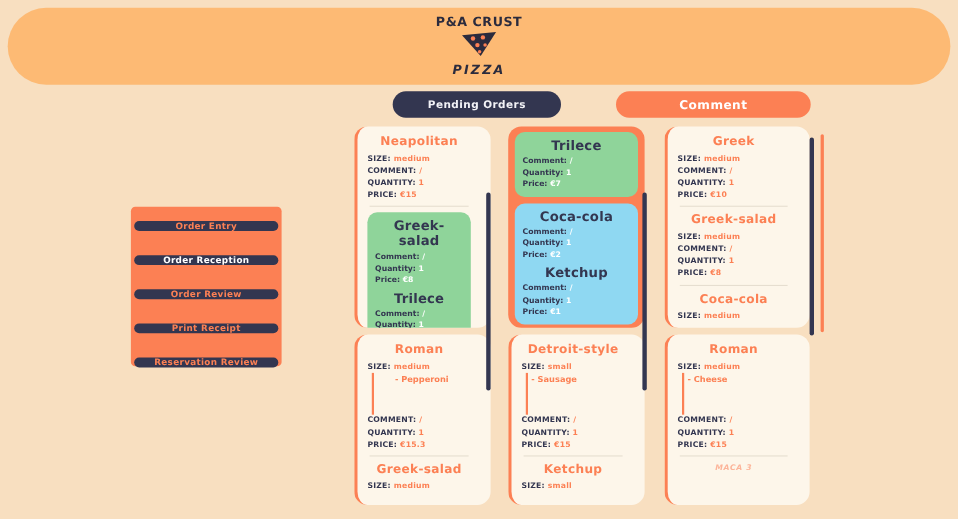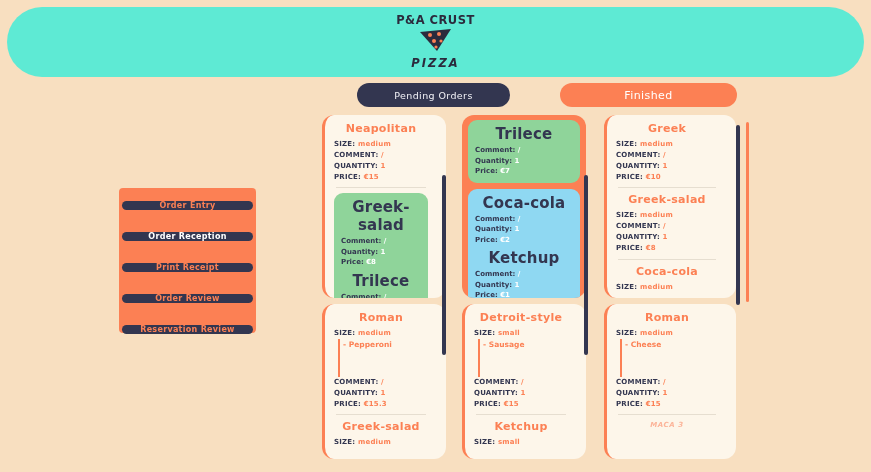--- a/index.html
+++ b/index.html
@@ -8,21 +8,21 @@
     background: #f8dfc0;
     font-family: "DejaVu Sans", sans-serif;
     overflow: hidden;
   }
   .app { position: relative; width: 871px; height: 472px; }
 
   
   .header {
     position: absolute; left: 7px; top: 7px;
     width: 857px; height: 70px;
-    background: #5eead4;
+    background: #fdba74;
     border-radius: 35px;
     display: flex; justify-content: center;
   }
   .logo { display: flex; flex-direction: column; align-items: center; justify-content: center; gap: 0px; }
   .logo-top {
     font-family: "DejaVu Sans", sans-serif;
     font-size: 11.5px; font-weight: 900; letter-spacing: 0.5px;
     color: #2b2b3d; line-height: 1;
   }
   .logo-slice { margin: 1px 0; }
@@ -30,21 +30,21 @@
     font-size: 11.5px; font-weight: 900; letter-spacing: 2px;
     color: #2b2b3d; line-height: 1; font-style: italic;
   }
 
   
   .tabs { position: absolute; left: 357px; top: 83px; width: 380px; height: 24px; }
   .tab {
     position: absolute; top: 0; height: 24px;
     border-radius: 12px;
     display: flex; align-items: center; justify-content: center;
-    font-size: 9.5px; font-weight: 400; letter-spacing: 0.4px;
+    font-size: 9.5px; font-weight: 700; letter-spacing: 0.4px;
     cursor: pointer; user-select: none;
   }
   .tab-pending { left: 0; width: 153px; background: #333650; color: #f2f2f7; }
   .tab-finished { left: 203px; width: 177px; background: #fc8054; color: #ffffff; font-size: 11px; }
 
   
   .sidebar {
     position: absolute; left: 119px; top: 188px;
     width: 137px; height: 145px;
     background: #fc8054;
@@ -108,21 +108,21 @@
     margin-left: 4px; padding-left: 3px;
     min-height: 38px;
   }
   .divider { height: 1px; background: #e6ded0; margin: 5px 2px; }
 
   
   .sub { border-radius: 9px; padding: 5px 7px 6px 7px; margin-top: 3px; }
   .sub-green { background: #8fd49a; }
   .sub-blue { background: #8fd8f2; }
   .sub-title {
-    text-align: center; font-size: 15px; font-weight: 900;
+    text-align: center; font-size: 12px; font-weight: 900;
     color: #333650; letter-spacing: 0.2px; margin-bottom: 2px;
   }
   .sub-row {
     font-size: 7px; font-weight: 900; color: #333650;
     line-height: 1.5; white-space: nowrap;
   }
   .sub-row .v { color: #ffffff; }
 
   .takeaway {
     text-align: center; font-size: 13px; font-weight: 900;
@@ -162,28 +162,28 @@
           <circle cx="24" cy="14" r="1.6" fill="#fc8054"></circle>
           <circle cx="19" cy="20" r="1.6" fill="#fc8054"></circle>
         </svg>
       </div>
       <div class="logo-bottom">PIZZA</div>
     </div>
   </div>
 
   <div class="tabs">
     <div class="tab tab-pending">Pending Orders</div>
-    <div class="tab tab-finished">Finished</div>
+    <div class="tab tab-finished">Comment</div>
   </div>
 
   <div class="sidebar">
     <div class="side-btn">Order Entry</div>
     <div class="side-btn active">Order Reception</div>
+    <div class="side-btn">Order Review</div>
     <div class="side-btn">Print Receipt</div>
-    <div class="side-btn">Order Review</div>
     <div class="side-btn">Reservation Review</div>
   </div>
 
   <div class="board">
 
     <div class="col col-1">
 
       <div class="card" style="height:183px;">
         <div class="card-title">Neapolitan</div>
         <div class="row"><span>SIZE:</span> <span class="v">medium</span></div>
@@ -200,21 +200,21 @@
           <div class="sub-row"><span>Comment:</span> <span class="v">/</span></div>
           <div class="sub-row"><span>Quantity:</span> <span class="v">1</span></div>
           <div class="sub-row"><span>Price:</span> <span class="v">€7</span></div>
         </div>
       </div>
 
       <div class="card" style="height:155px; margin-top:6px;">
         <div class="card-title">Roman</div>
         <div class="row"><span>SIZE:</span> <span class="v">medium</span></div>
         <div class="topbar-wrap">
-          <div class="topping" style="padding-left:0;">- Pepperoni</div>
+          <div class="topping" style="padding-left:0;margin-left:16px;">- Pepperoni</div>
         </div>
         <div class="row"><span>COMMENT:</span> <span class="v">/</span></div>
         <div class="row"><span>QUANTITY:</span> <span class="v">1</span></div>
         <div class="row"><span>PRICE:</span> <span class="v">€15.3</span></div>
         <div class="divider"></div>
         <div class="card-title">Greek-salad</div>
         <div class="row"><span>SIZE:</span> <span class="v">medium</span></div>
       </div>
 
     </div>

